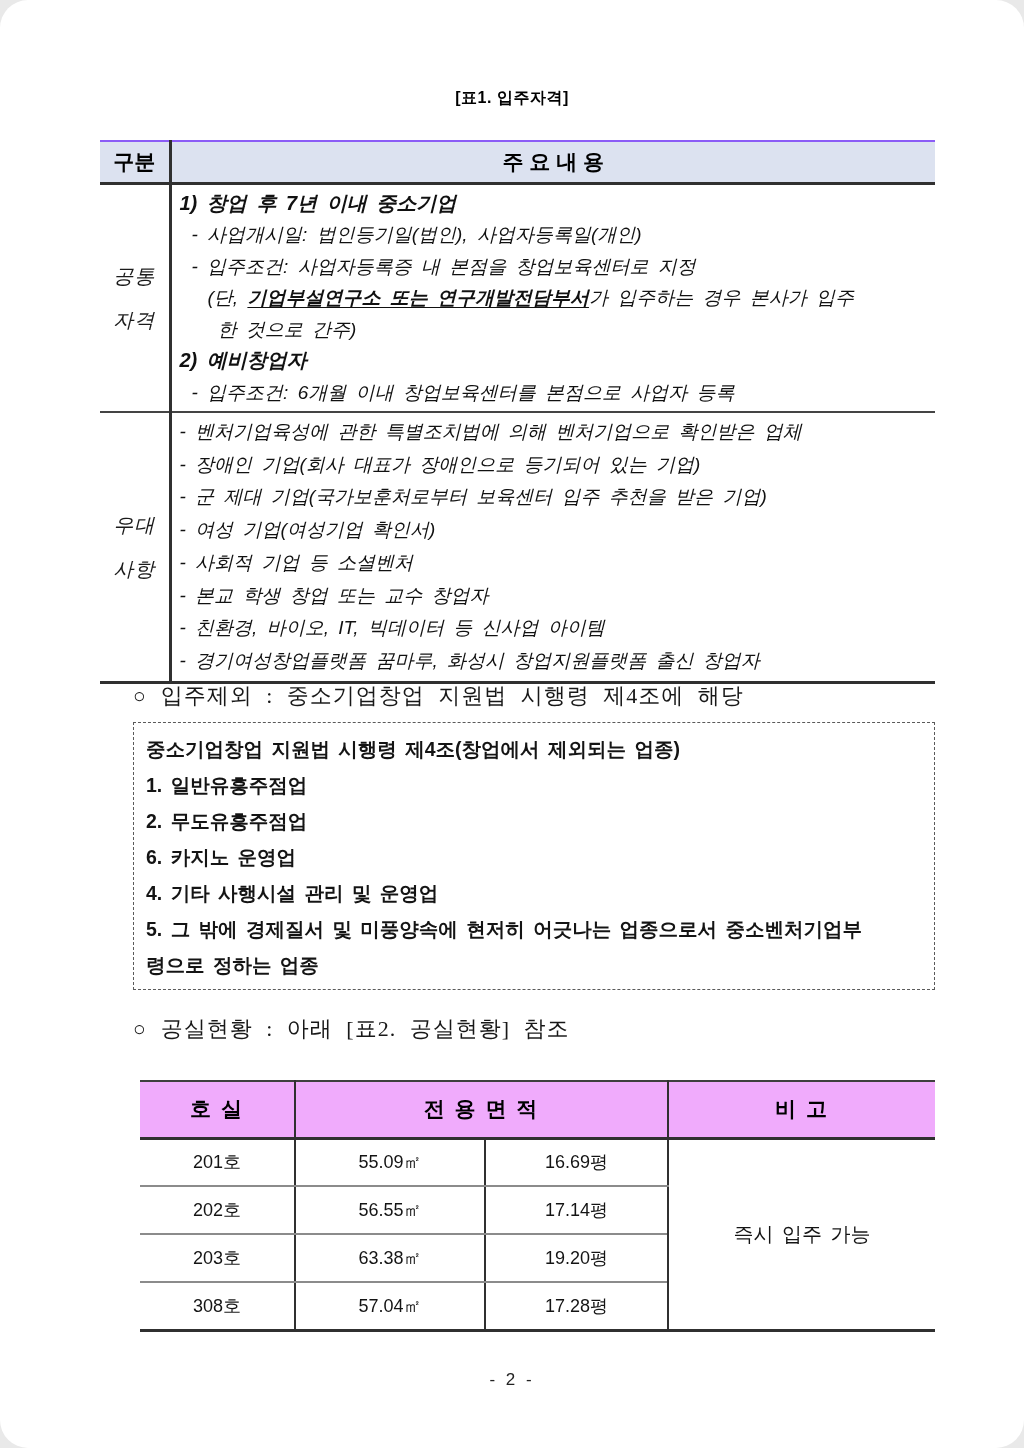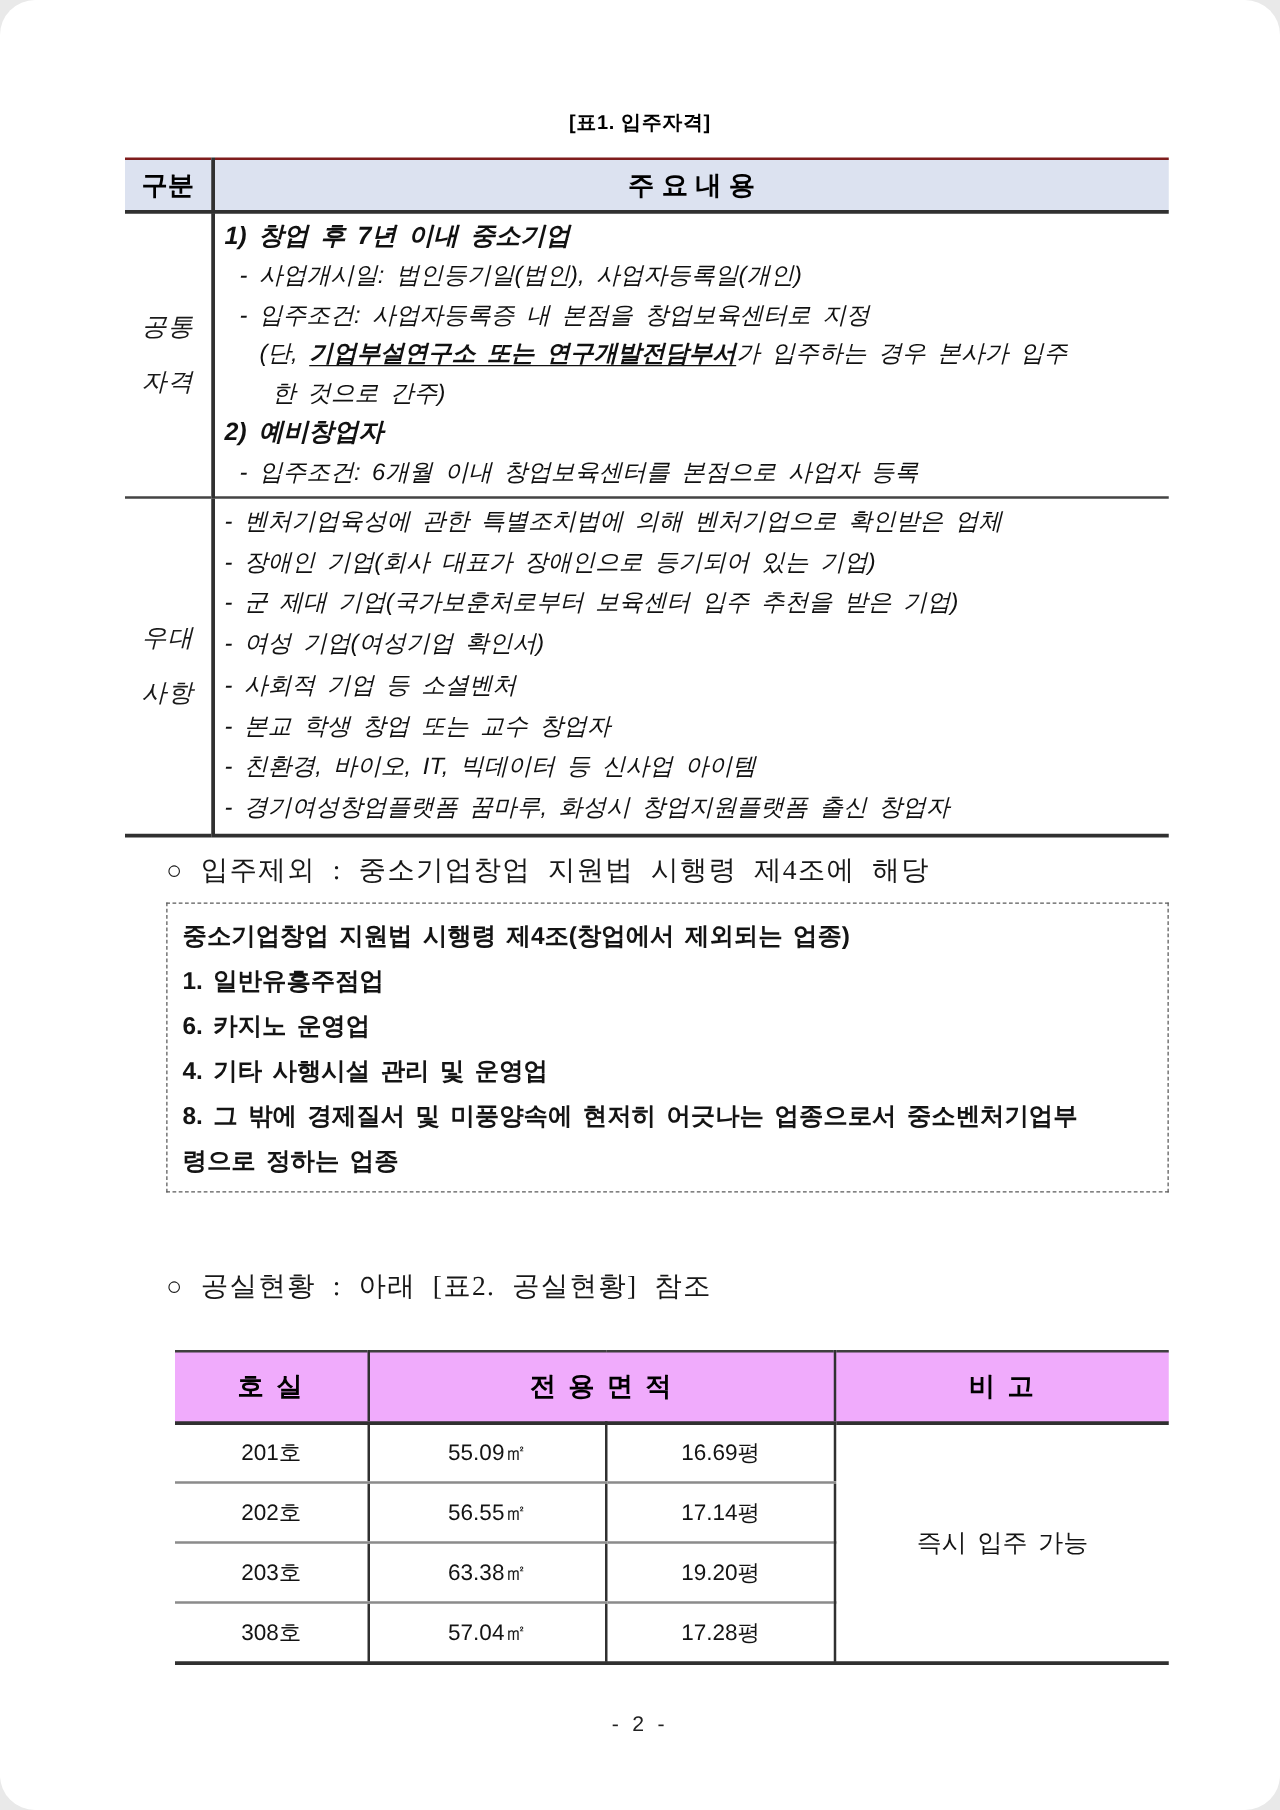--- a/index.html
+++ b/index.html
@@ -20,22 +20,22 @@
     position:absolute; left:0; width:1024px;
     text-align:center; font-weight:bold; font-size:16px;
     letter-spacing:0.5px; color:#000;
   }
   .caption1 { top:88px; }
   .caption2 { top:1048px; }
 
   
   table { border-collapse:collapse; table-layout:fixed; }
   .table1 {
-    position:absolute; left:100px; top:126px; width:835px;
-    border-top:2px solid #7f1d1d;
+    position:absolute; left:100px; top:140px; width:835px;
+    border-top:2px solid #8b5cf6;
     border-bottom:3px solid #303030;
   }
   .table1 th {
     background:#dce2f0;
     border-bottom:3px solid #303030;
     height:42px; font-size:21px; font-weight:bold; color:#000;
     text-align:center; vertical-align:middle;
   }
   .table1 th.gubun-h { border-right:3px solid #303030; }
   .table1 td { vertical-align:middle;font-style:italic; }
@@ -156,23 +156,24 @@
   </table>
 
   <div class="section-heading heading-exclusion">
     <span class="circle-bullet">○</span>
     <span>입주제외 : 중소기업창업 지원법 시행령 제4조에 해당</span>
   </div>
 
   <div class="dashed-box">
     <div class="box-line">중소기업창업 지원법 시행령 제4조(창업에서 제외되는 업종)</div>
     <div class="box-line">1. 일반유흥주점업</div>
+    <div class="box-line">2. 무도유흥주점업</div>
     <div class="box-line">6. 카지노 운영업</div>
     <div class="box-line">4. 기타 사행시설 관리 및 운영업</div>
-    <div class="box-line">8. 그 밖에 경제질서 및 미풍양속에 현저히 어긋나는 업종으로서 중소벤처기업부</div>
+    <div class="box-line">5. 그 밖에 경제질서 및 미풍양속에 현저히 어긋나는 업종으로서 중소벤처기업부</div>
     <div class="box-line">령으로 정하는 업종</div>
   </div>
 
   <div class="section-heading heading-vacancy">
     <span class="circle-bullet">○</span>
     <span>공실현황 : 아래 [표2. 공실현황] 참조</span>
   </div>
 
 
   <table class="table2">

